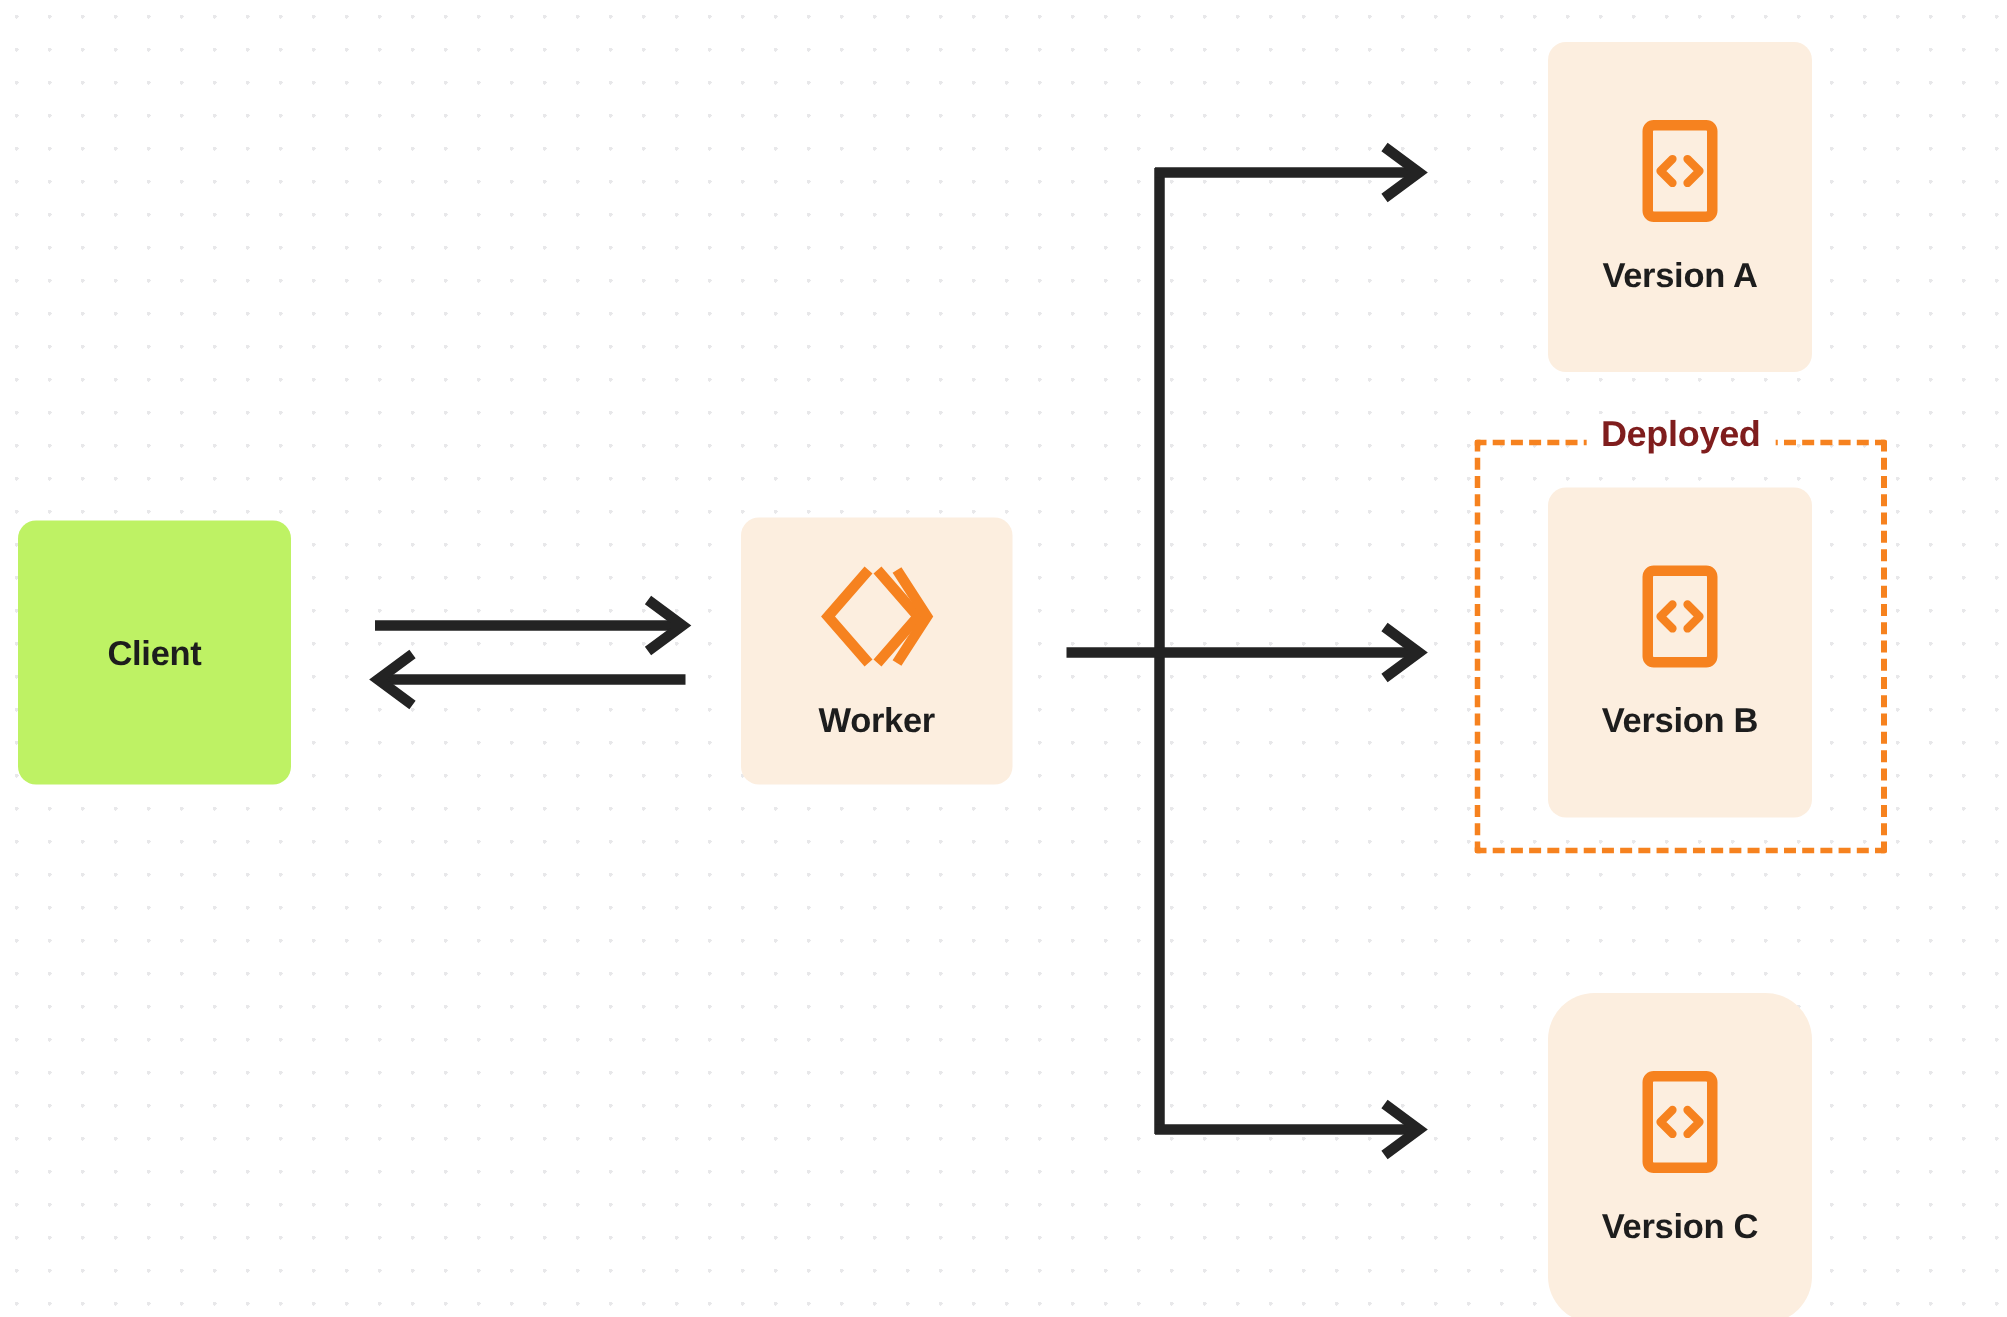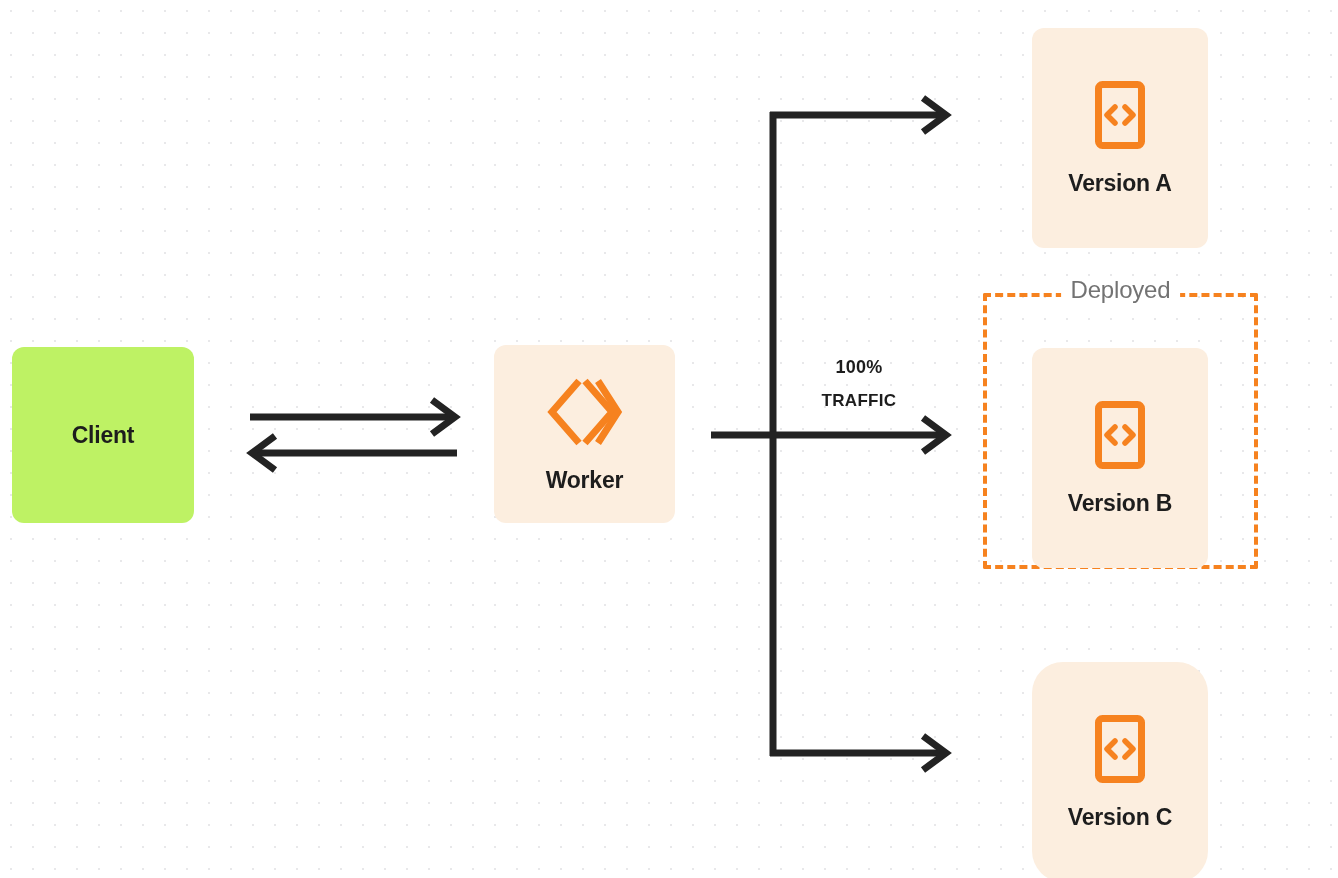--- a/index.html
+++ b/index.html
@@ -45,42 +45,42 @@
   #worker-card .worker-logo { margin-bottom:14px; }
   #worker-card .card-label { margin-top:0px; }
 
   
   .version-card {
     width:176px; height:220px;
     background:#FCEEDF;
     left:1032px;
   }
   #version-a-card { top:28px; }
-  #version-b-card { top:348px; }
+  #version-b-card { top:325px; }
   #version-c-card { top:662px;border-radius:31px; }
   .version-card .code-icon { margin-bottom:16px; }
 
   
   #deployed-group {
     position:absolute;
     left:983px; top:293px; width:275px; height:276px;
   }
   #deployed-border {
     position:absolute; inset:0;
     border:4px dashed #F6821F;
     border-radius:2px;
   }
   #deployed-label {
     position:absolute;
     top:-17px; left:50%; transform:translateX(-50%);
     background:#ffffff;
     padding:0 10px;
     font-size:24px;
-    font-weight:normal;
-    color:#737373;
+    font-weight:bold;
+    color:#7f1d1d;
     letter-spacing:-0.2px;
     white-space:nowrap;
   }
 
   
   #traffic-label {
     position:absolute;
     left:786px; top:350px; width:146px;
     text-align:center;
     font-size:17px;
@@ -144,24 +144,20 @@
         <g fill="none" stroke="#F6821F" stroke-width="7" stroke-linecap="butt" stroke-linejoin="miter">
           <polyline points="33,6 6,37 33,68"></polyline>
           <polyline points="39,6 66,37 39,68"></polyline>
           <polyline points="52,6 72,37 52,68"></polyline>
         </g>
       </svg>
     </span>
     <div class="card-label">Worker</div>
   </div>
 
-  <div id="traffic-label">
-    <span id="traffic-pct">100%</span>
-    <span id="traffic-word">TRAFFIC</span>
-  </div>
 
   <div id="version-a-card" class="card version-card">
     <span class="code-icon">
       <svg width="52" height="70" viewBox="0 0 52 70" xmlns="http://www.w3.org/2000/svg">
         <rect x="4.5" y="4.5" width="43" height="61" rx="4" ry="4" fill="none" stroke="#F6821F" stroke-width="7"></rect>
         <g fill="none" stroke="#F6821F" stroke-width="5.5" stroke-linecap="round" stroke-linejoin="round">
           <polyline points="21,27 13,35 21,43"></polyline>
           <polyline points="31,27 39,35 31,43"></polyline>
         </g>
       </svg>

